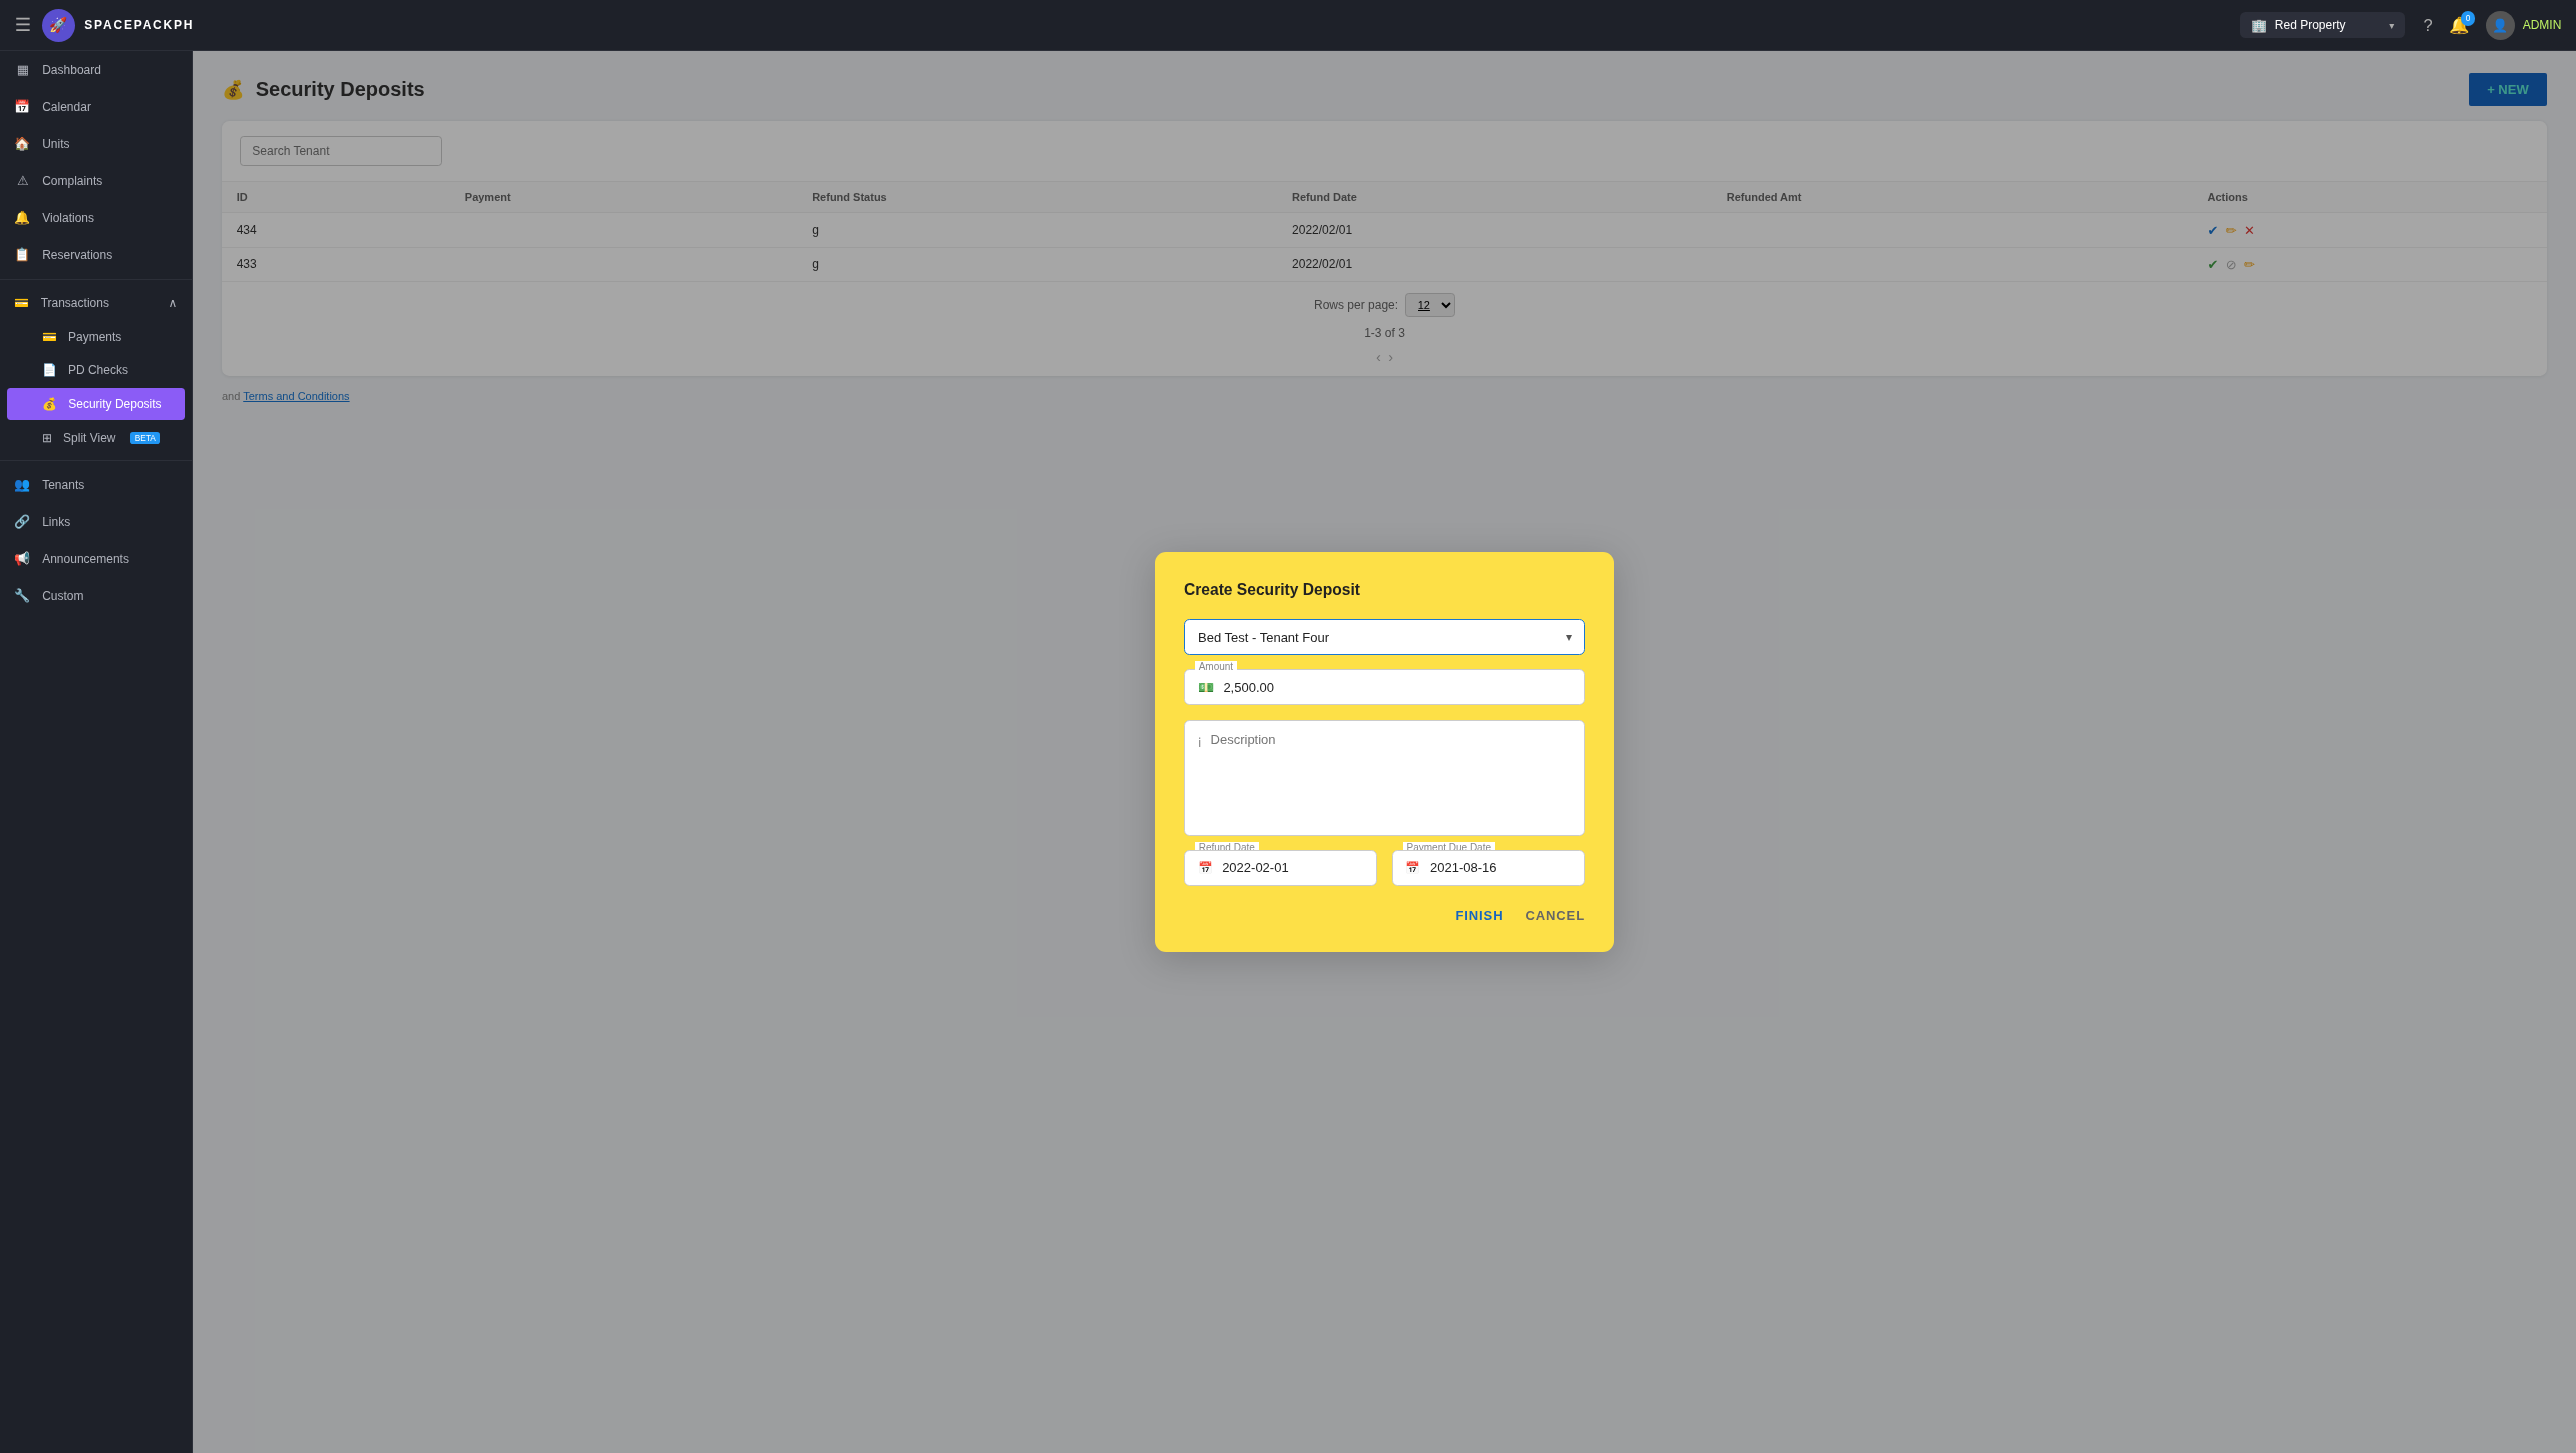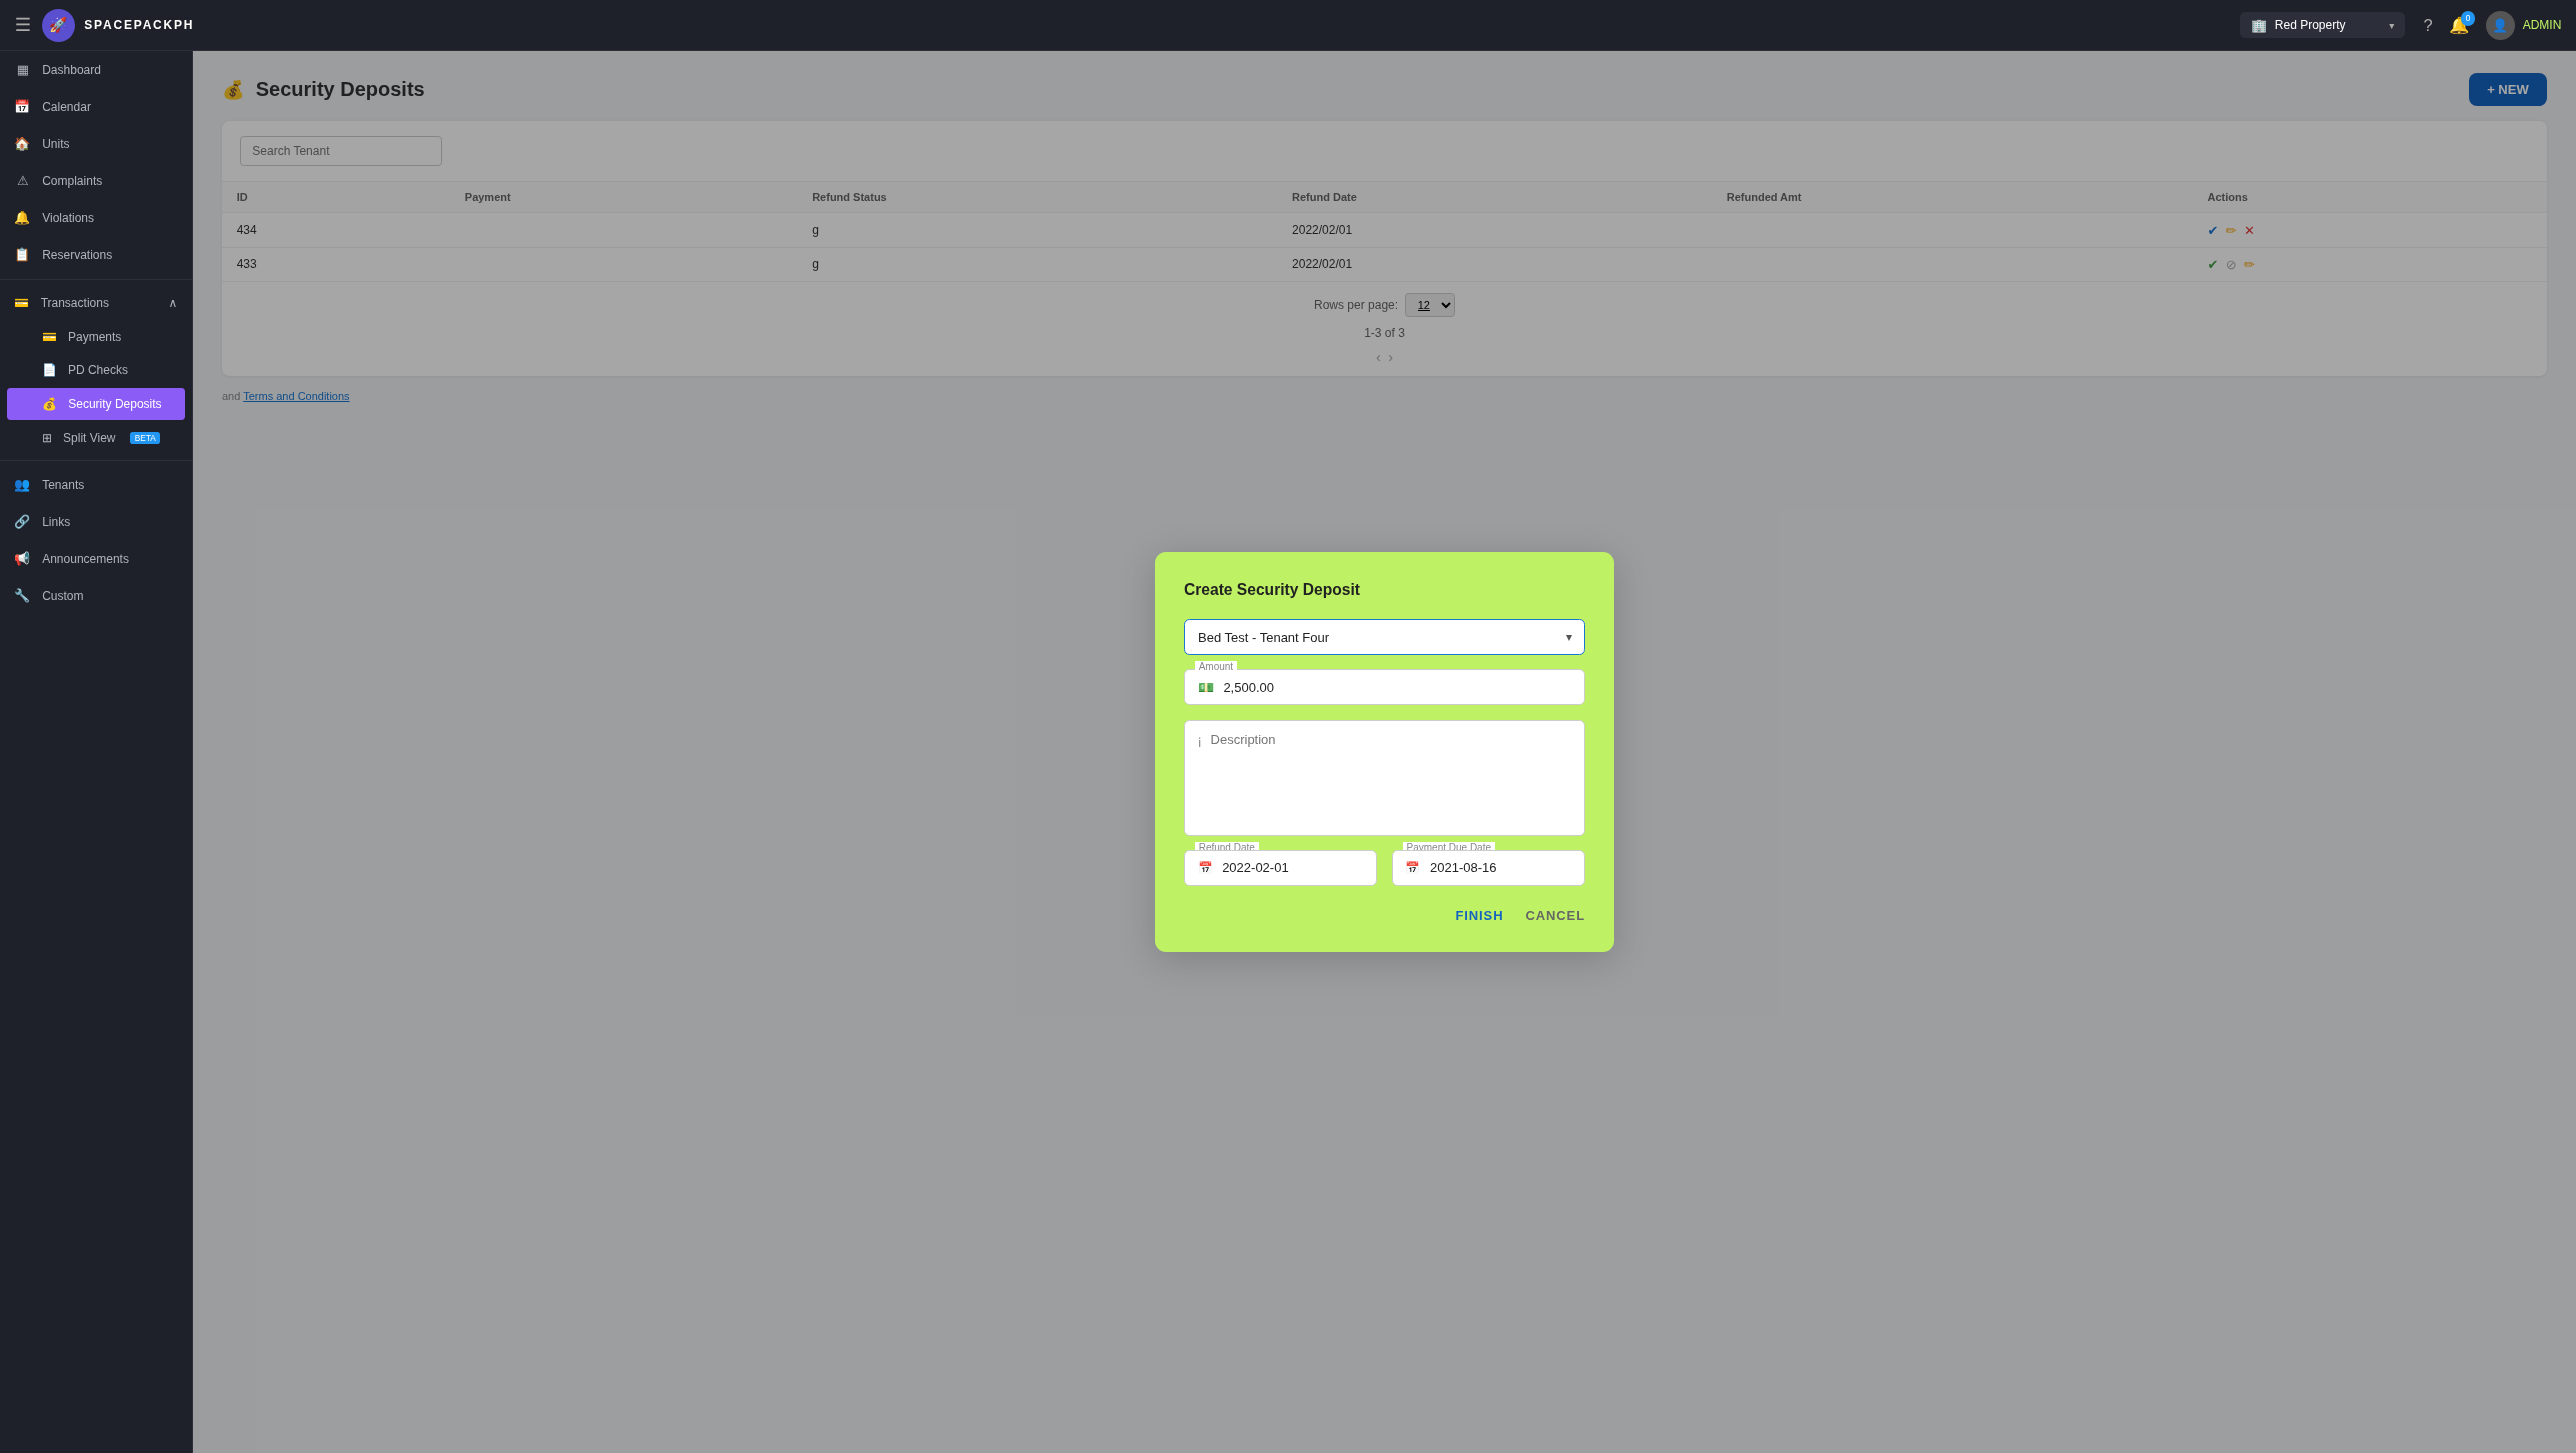--- a/index.html
+++ b/index.html
@@ -52,21 +52,21 @@
 
     
     .content-area { flex: 1; background: #f0f2f5; overflow-y: auto; position: relative; }
 
     
     .page-header { display: flex; align-items: center; justify-content: space-between; padding: 22px 29px 14.7px; background: #f0f2f5; }
     .page-title-row { display: flex; align-items: center; gap: 11px; }
     .page-title-icon { font-size: 18.3px; color: #555; }
     .page-title { font-size: 20px; font-weight: 600; color: #333; }
     .new-btn {
-      background: #1565c0; color: #ffffff; border: none; border-radius: 8px; padding: 9.2px 18.3px; font-size: 13px; font-weight: 600; cursor: pointer; display: flex; align-items: center; gap: 5.5px;
+      background: #1565c0; color: #5eead4; border: none; border-radius: 2px; padding: 9.2px 18.3px; font-size: 13px; font-weight: 600; cursor: pointer; display: flex; align-items: center; gap: 5.5px;
     }
 
     
     .table-container { margin: 0 29px; background: #fff; border-radius: 7.3px; box-shadow: 0 0.9px 3.7px rgba(0,0,0,0.08); overflow: hidden; }
     .table-search-row { padding: 14.7px 18.3px; border-bottom: 0.9px solid #eee; }
     .table-search-input { border: 0.9px solid #ccc; border-radius: 3.7px; padding: 7.3px 11px; font-size: 12px; width: 202px; color: #333; outline: none; }
     table { width: 100%; border-collapse: collapse; }
     th { text-align: left; font-size: 11px; font-weight: 600; color: #666; padding: 9.2px 14.7px; border-bottom: 0.9px solid #eee; background: #fafafa; }
     td { font-size: 12px; color: #333; padding: 9.2px 14.7px; border-bottom: 0.9px solid #f0f0f0; }
     .action-icons { display: flex; align-items: center; gap: 7.3px; }
@@ -85,21 +85,21 @@
     
     .page-footer { padding: 14.7px 29px; font-size: 11px; color: #888; }
     .terms-link { color: #1976d2; cursor: pointer; text-decoration: underline; }
 
     
     .modal-overlay {
       position: absolute; top: 0; left: 0; right: 0; bottom: 0;
       background: rgba(0,0,0,0.35); display: flex; align-items: center; justify-content: center; z-index: 100;
     }
     .modal {
-      background: #bef264; border-radius: 11px; padding: 29px; width: 459px; max-width: 95%; box-shadow: 0 7.3px 37px rgba(0,0,0,0.18);
+      background: #fde047; border-radius: 11px; padding: 29px; width: 459px; max-width: 95%; box-shadow: 0 7.3px 37px rgba(0,0,0,0.18);
     }
     .modal-title { font-size: 15.6px; font-weight: 700; color: #222; margin-bottom: 20px; }
     .form-group { margin-bottom: 14.7px; }
 
     
     .select-field {
       width: 100%; border: 1.8px solid #1976d2; border-radius: 5.5px; padding: 9.2px 33px 9.2px 13px; font-size: 13px; color: #222; background: #fff; appearance: none; cursor: pointer; outline: none; position: relative;
     }
     .select-wrapper { position: relative; }
     .select-wrapper::after { content: '▾'; position: absolute; right: 13px; top: 50%; transform: translateY(-50%); color: #555; pointer-events: none; font-size: 12px; }

